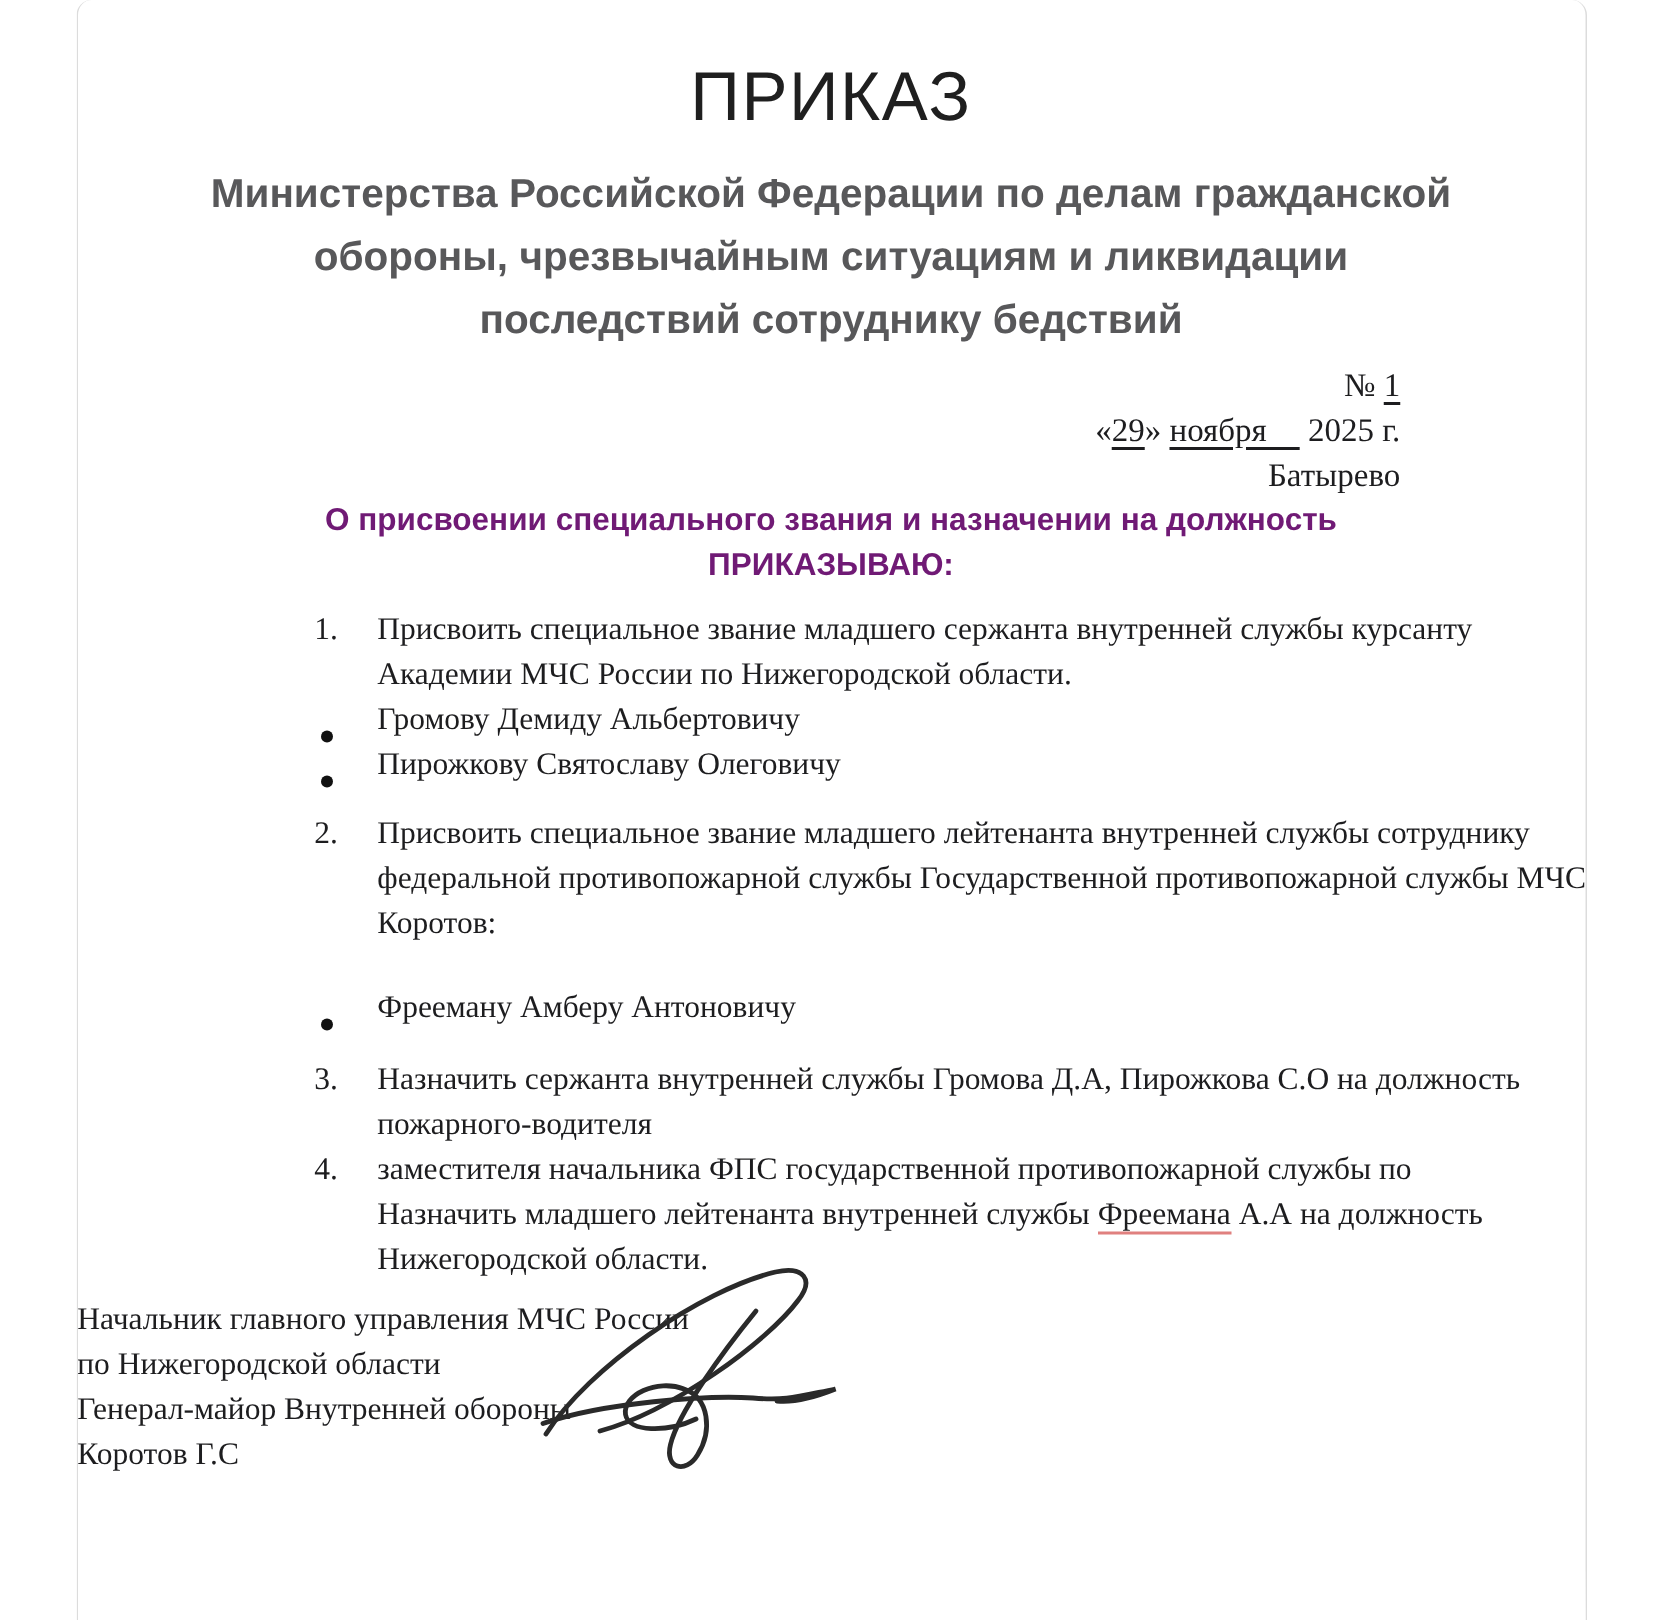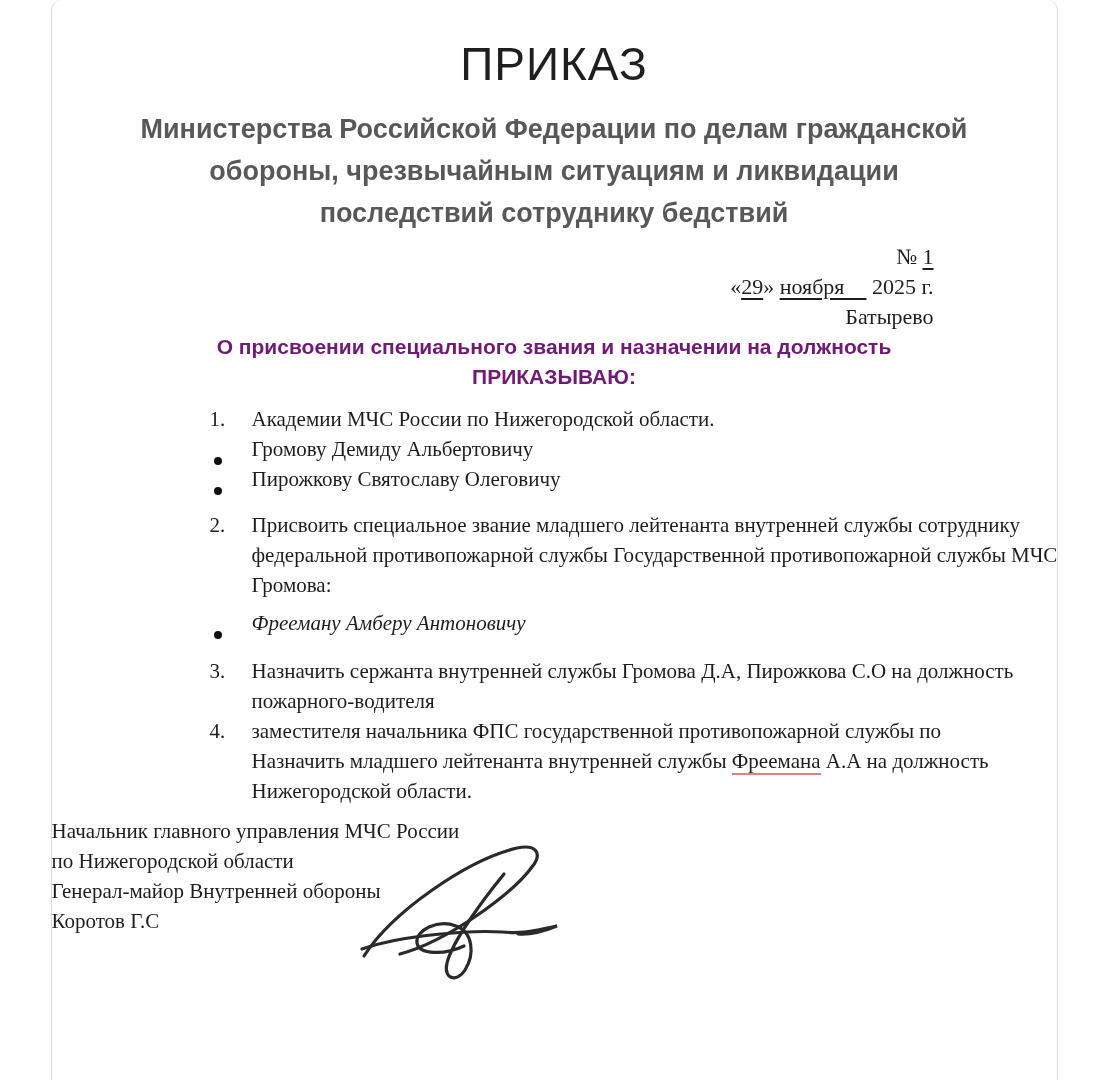--- a/index.html
+++ b/index.html
@@ -78,44 +78,45 @@
 
   <div class="subject">
     <div>О присвоении специального звания и назначении на должность</div>
     <div>ПРИКАЗЫВАЮ:</div>
   </div>
 
   <div class="order-list">
       <div class="order-item">
         <span class="marker">1.</span>
         <div class="item-text">
+          <div class="line"><span>Присвоить специальное звание младшего сержанта внутренней службы курсанту</span></div>
           <div class="line"><span>Академии МЧС России по Нижегородской области.</span></div>
         </div>
       </div>
       <div class="order-item">
         <span class="marker"><span class="dot"></span></span>
         <div class="item-text">
           <div class="line"><span>Громову Демиду Альбертовичу</span></div>
         </div>
       </div>
       <div class="order-item">
         <span class="marker"><span class="dot"></span></span>
         <div class="item-text">
           <div class="line"><span>Пирожкову Святославу Олеговичу</span></div>
         </div>
       </div>
       <div class="order-item" style="margin-top: 16px;">
         <span class="marker">2.</span>
         <div class="item-text">
           <div class="line"><span>Присвоить специальное звание младшего лейтенанта внутренней службы сотруднику</span></div>
           <div class="line"><span>федеральной противопожарной службы Государственной противопожарной службы МЧС</span></div>
-          <div class="line"><span>Громова:</span></div>
+          <div class="line"><span>Коротов:</span></div>
         </div>
       </div>
-      <div class="order-item" style="margin-top: 8px; font-style: italic;">
+      <div class="order-item" style="margin-top: 26px;">
         <span class="marker"><span class="dot"></span></span>
         <div class="item-text">
           <div class="line"><span>Фрееману Амберу Антоновичу</span></div>
         </div>
       </div>
       <div class="order-item" style="margin-top: 18px;">
         <span class="marker">3.</span>
         <div class="item-text">
           <div class="line"><span>Назначить сержанта внутренней службы Громова Д.А, Пирожкова С.О на должность</span></div>
           <div class="line"><span>пожарного-водителя</span></div>

